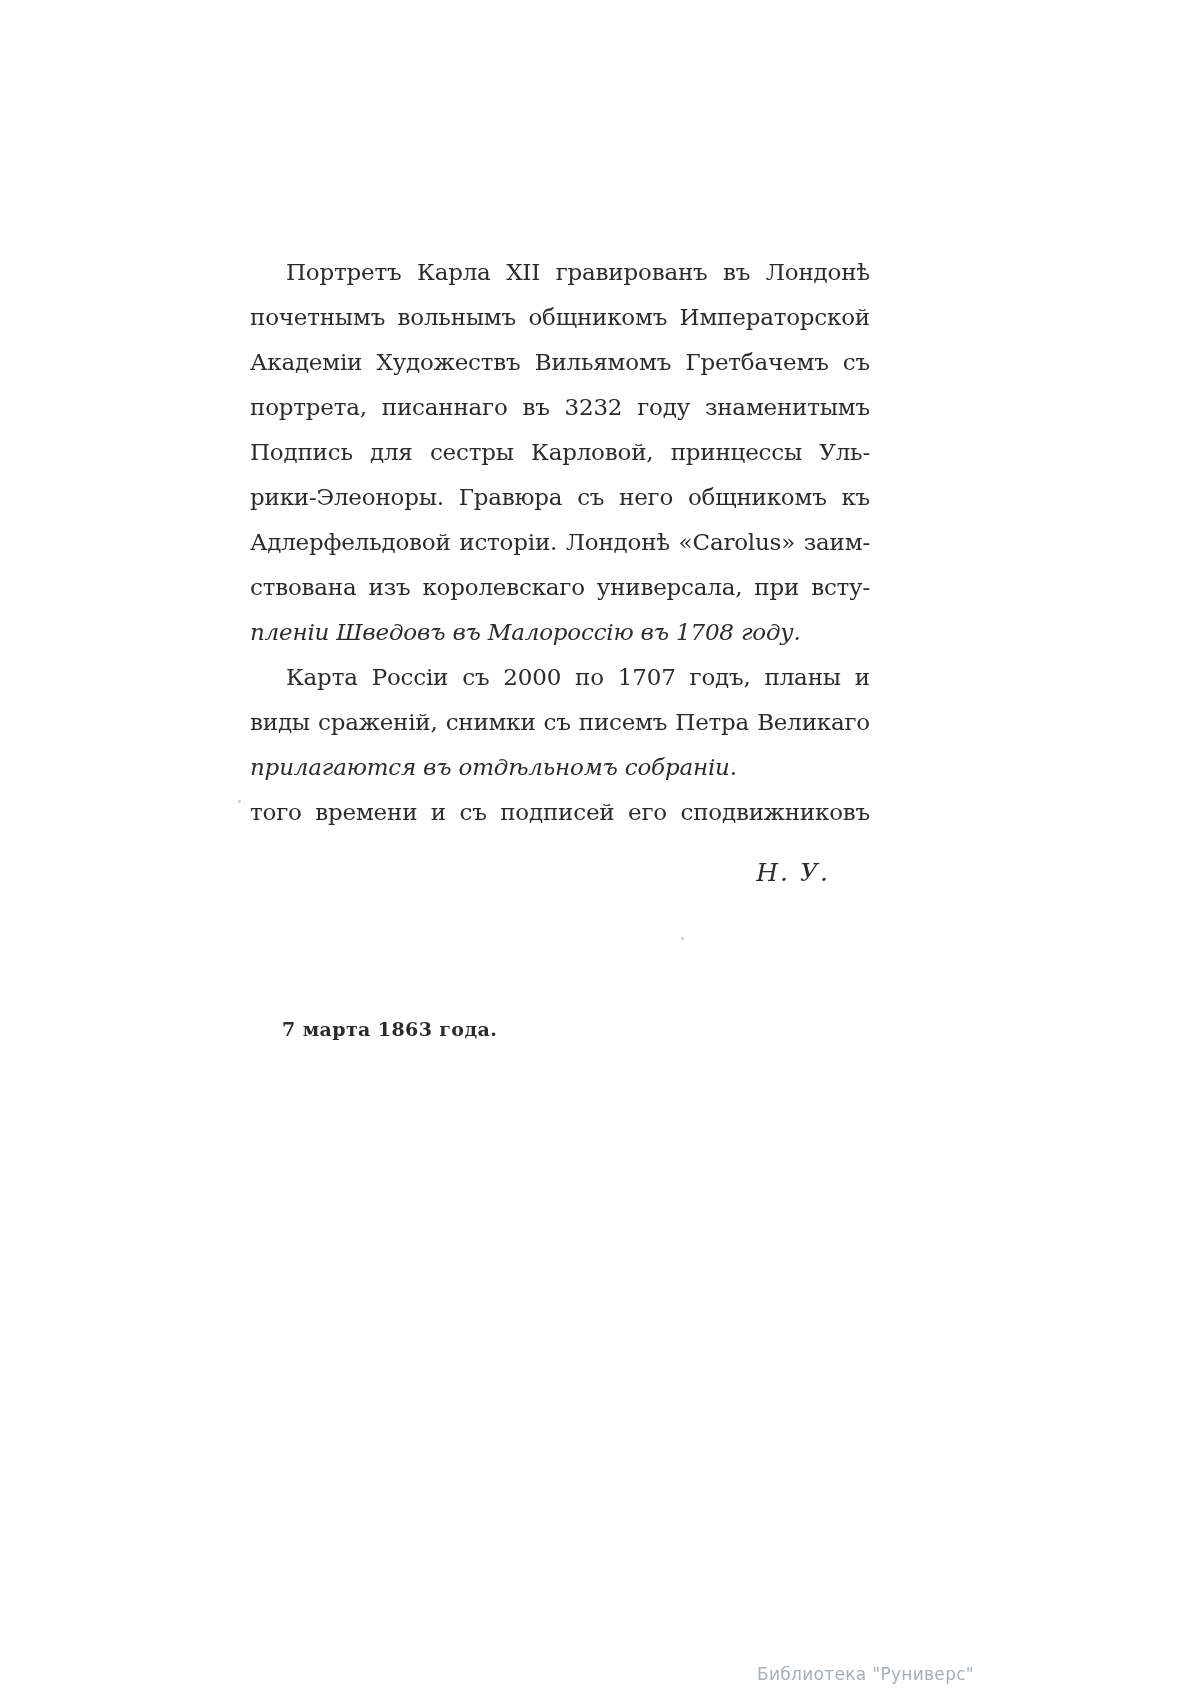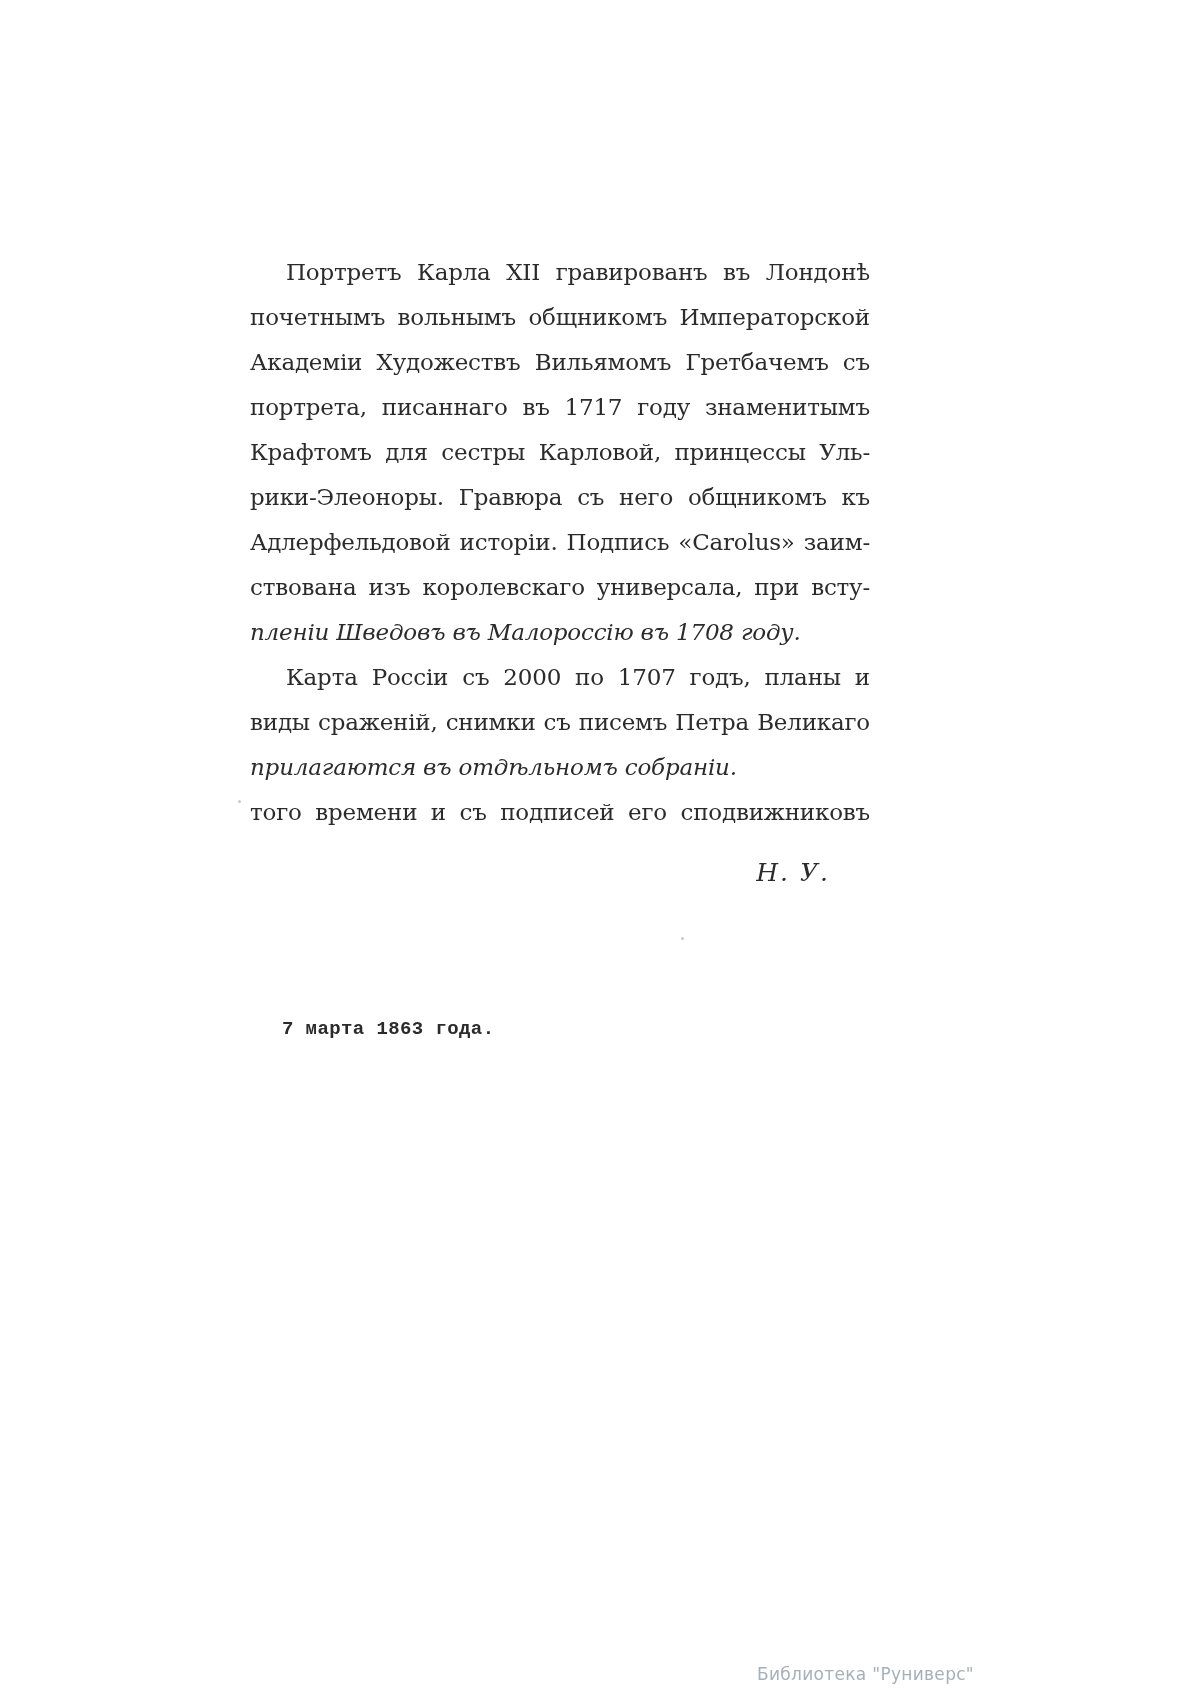--- a/index.html
+++ b/index.html
@@ -42,21 +42,20 @@
     letter-spacing: 2px;
   }
   .signature span { padding-right: 40px; margin-top: 43px; }
   .date-note {
     position: absolute;
     left: 282px;
     top: 1018px;
     font-size: 19px;
     font-weight: bold;
     letter-spacing: 0.4px;
-    font-family: Liberation Mono, monospace;
   }
   .watermark {
     position: absolute;
     right: 10px;
     top: 1664px;
     font-family: "DejaVu Sans", sans-serif;
     font-size: 17px;
     letter-spacing: 0.3px;
   }
   .speck {
@@ -68,24 +67,24 @@
 </style>
 </head>
 <body>
 
 <div class="page" style="color: rgb(43, 43, 43); background: rgb(255, 255, 255);">
 
   <div class="textblock">
     <div class="line para-start">Портретъ Карла XII гравированъ въ Лондонѣ</div>
     <div class="line">почетнымъ вольнымъ общникомъ Императорской</div>
     <div class="line">Академіи Художествъ Вильямомъ Гретбачемъ съ</div>
-    <div class="line">портрета, писаннаго въ 1717 году знаменитымъ</div>
-    <div class="line">Крафтомъ для сестры Карловой, принцессы Уль-</div>
+    <div class="line">портрета, писаннаго въ 3232 году знаменитымъ</div>
+    <div class="line">Подпись для сестры Карловой, принцессы Уль-</div>
     <div class="line">рики-Элеоноры. Гравюра съ него общникомъ къ</div>
-    <div class="line">Адлерфельдовой исторіи. Подпись «Carolus» заим-</div>
+    <div class="line">Адлерфельдовой исторіи. Лондонѣ «Carolus» заим-</div>
     <div class="line">ствована изъ королевскаго универсала, при всту-</div>
     <div class="line para-end">пленіи Шведовъ въ Малороссію въ 1708 году.</div>
     <div class="line para-start">Карта Россіи съ 2000 по 1707 годъ, планы и</div>
     <div class="line">виды сраженій, снимки съ писемъ Петра Великаго</div>
     <div class="line para-end">прилагаются въ отдѣльномъ собраніи.</div>
     <div class="line">того времени и съ подписей его сподвижниковъ</div>
   </div>
 
   <div class="signature">
     <span>Н. У.</span>

